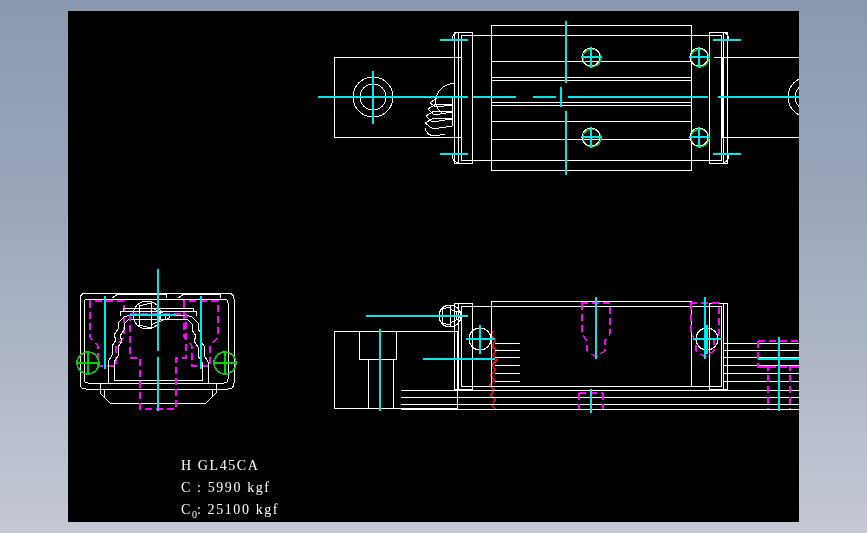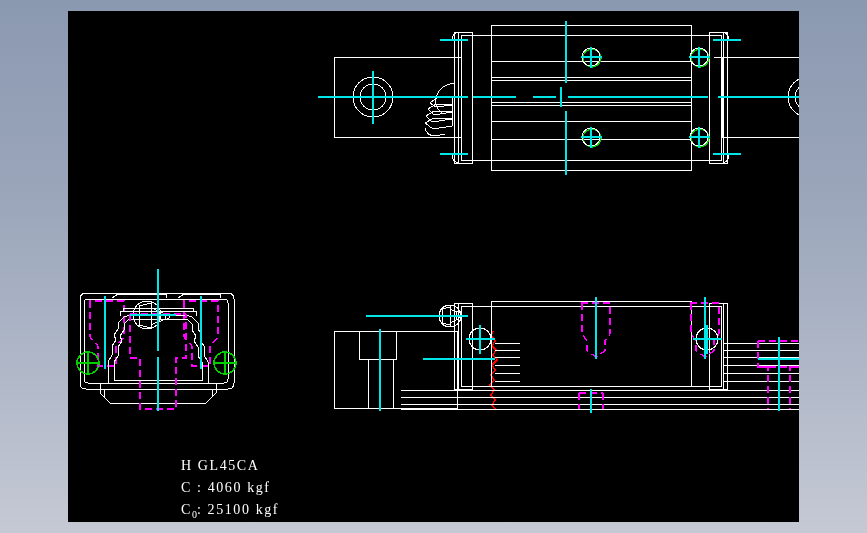--- a/index.html
+++ b/index.html
@@ -328,18 +328,18 @@
           <line x1="355" y1="348" x2="427" y2="348"></line>
           <line x1="690" y1="348" x2="731" y2="348"></line>
           <line x1="711" y1="326" x2="711" y2="400"></line>
         </g>
       </g>
 
     </svg>
 
     <div class="label-block">
       <span class="label-line">H GL45CA</span>
-      <span class="label-line"><span>C : 4060 kgf</span></span>
+      <span class="label-line"><span>C : 5990 kgf</span></span>
       <span class="label-line"><span>C</span><span class="sub">0</span><span>:</span>&nbsp;<span>25100 kgf</span></span>
     </div>
 
   </div>
 </div>
 
 </body></html>

